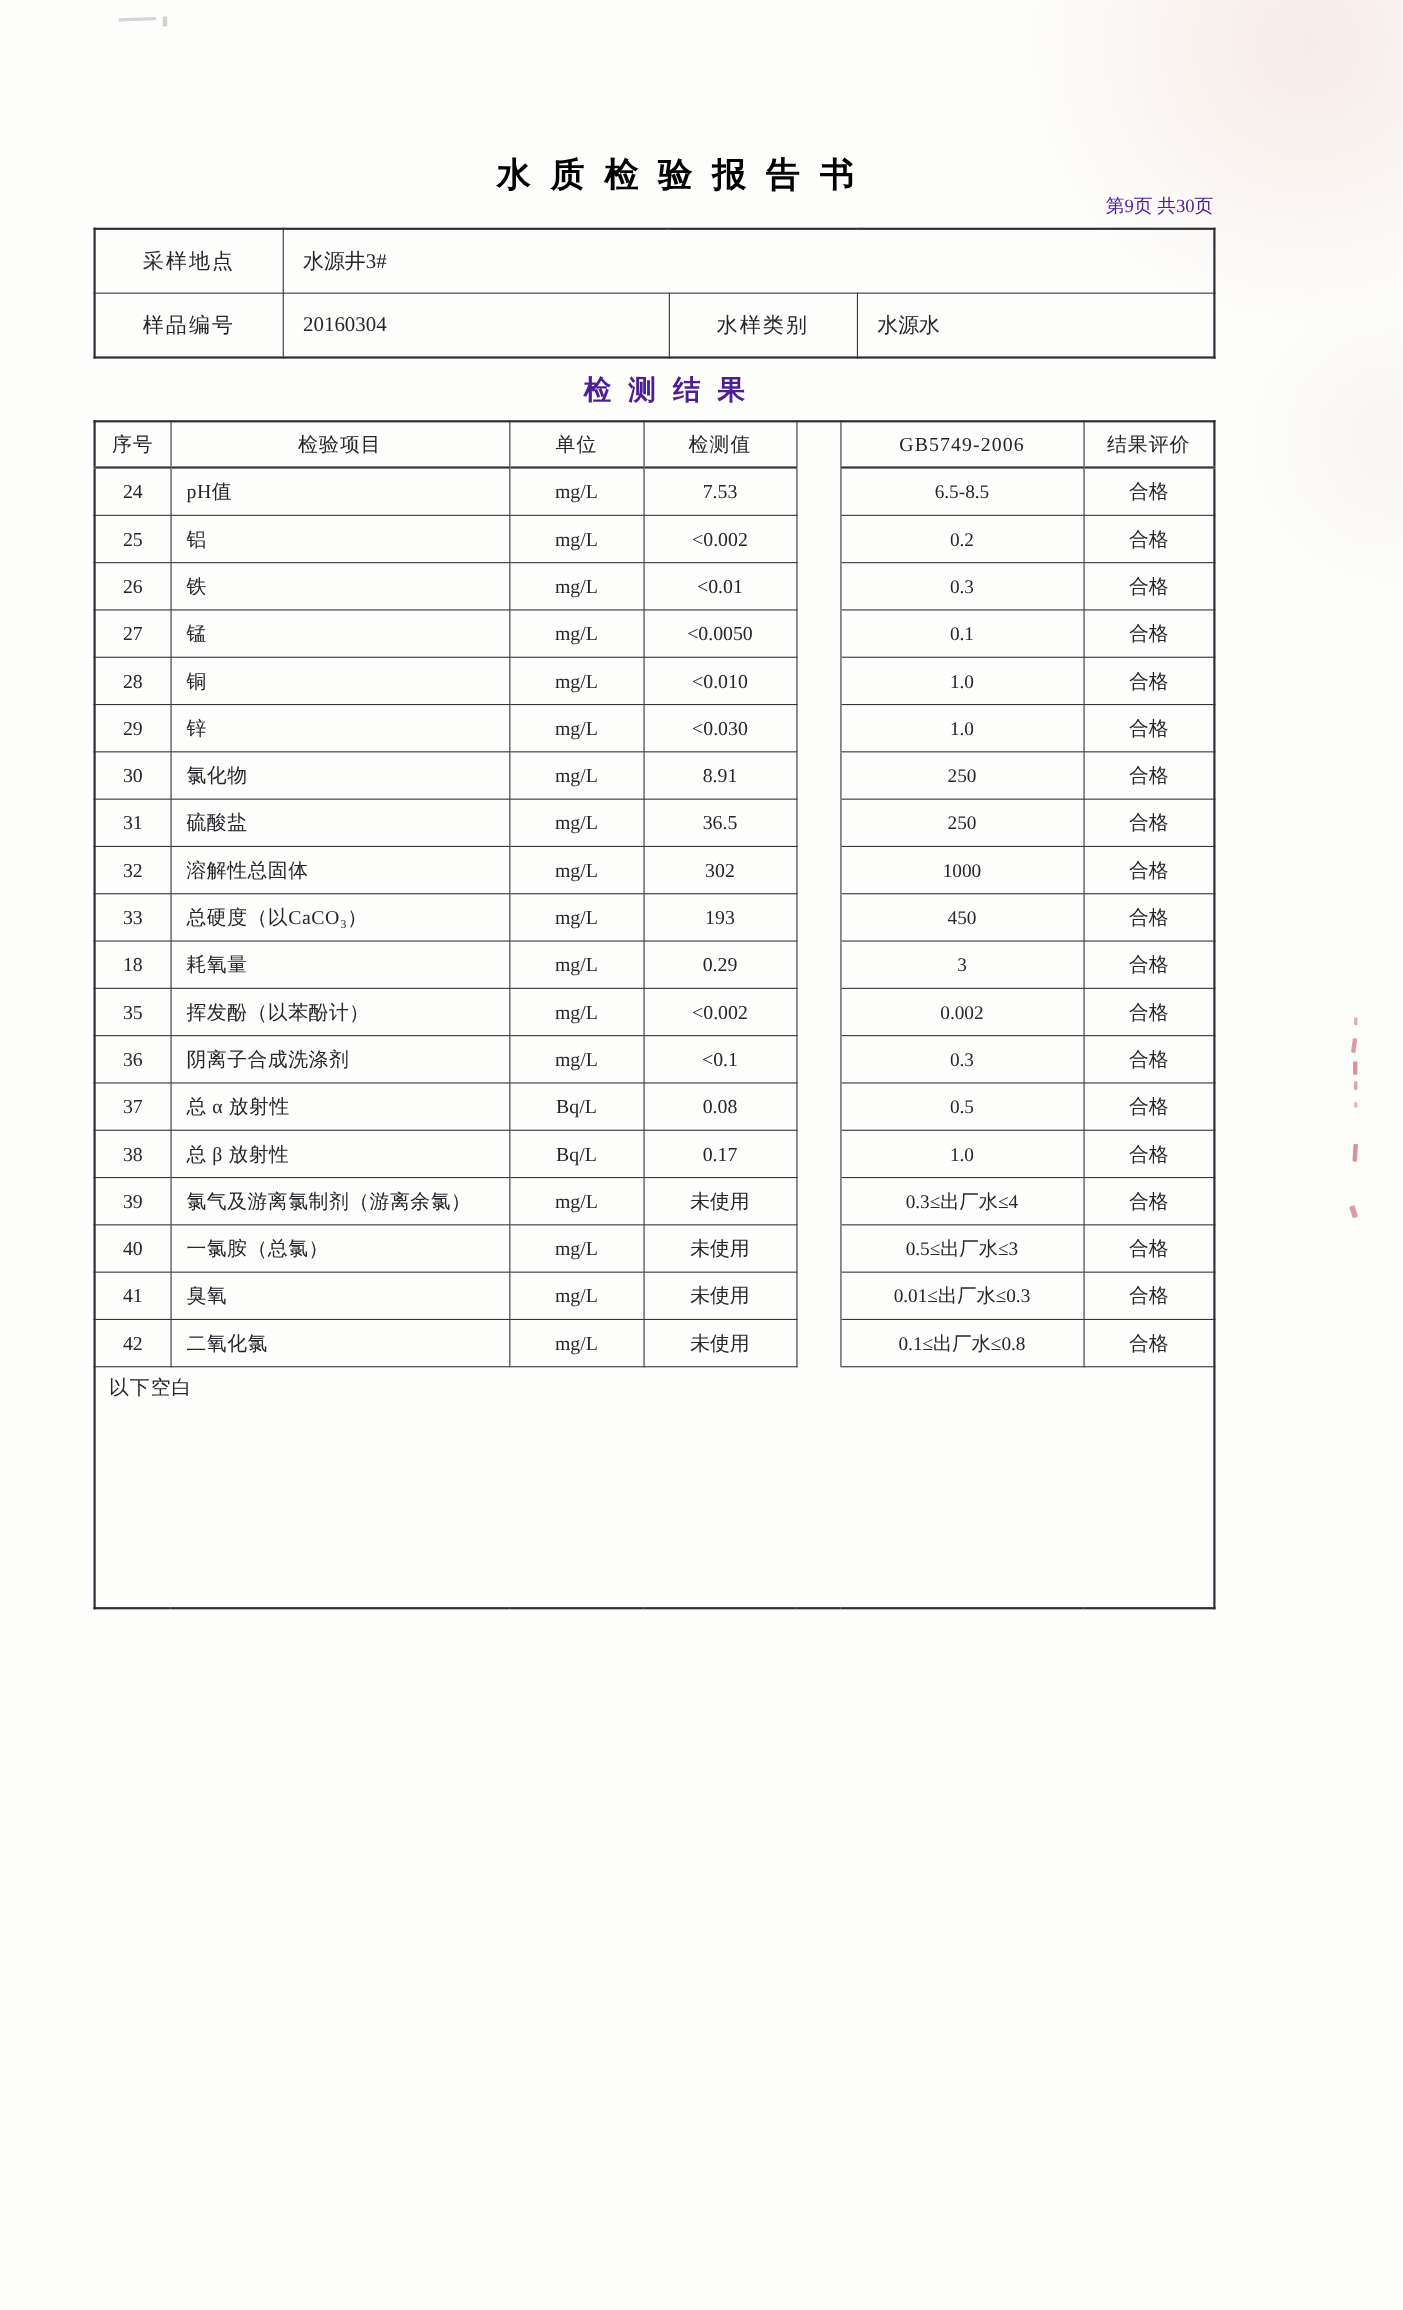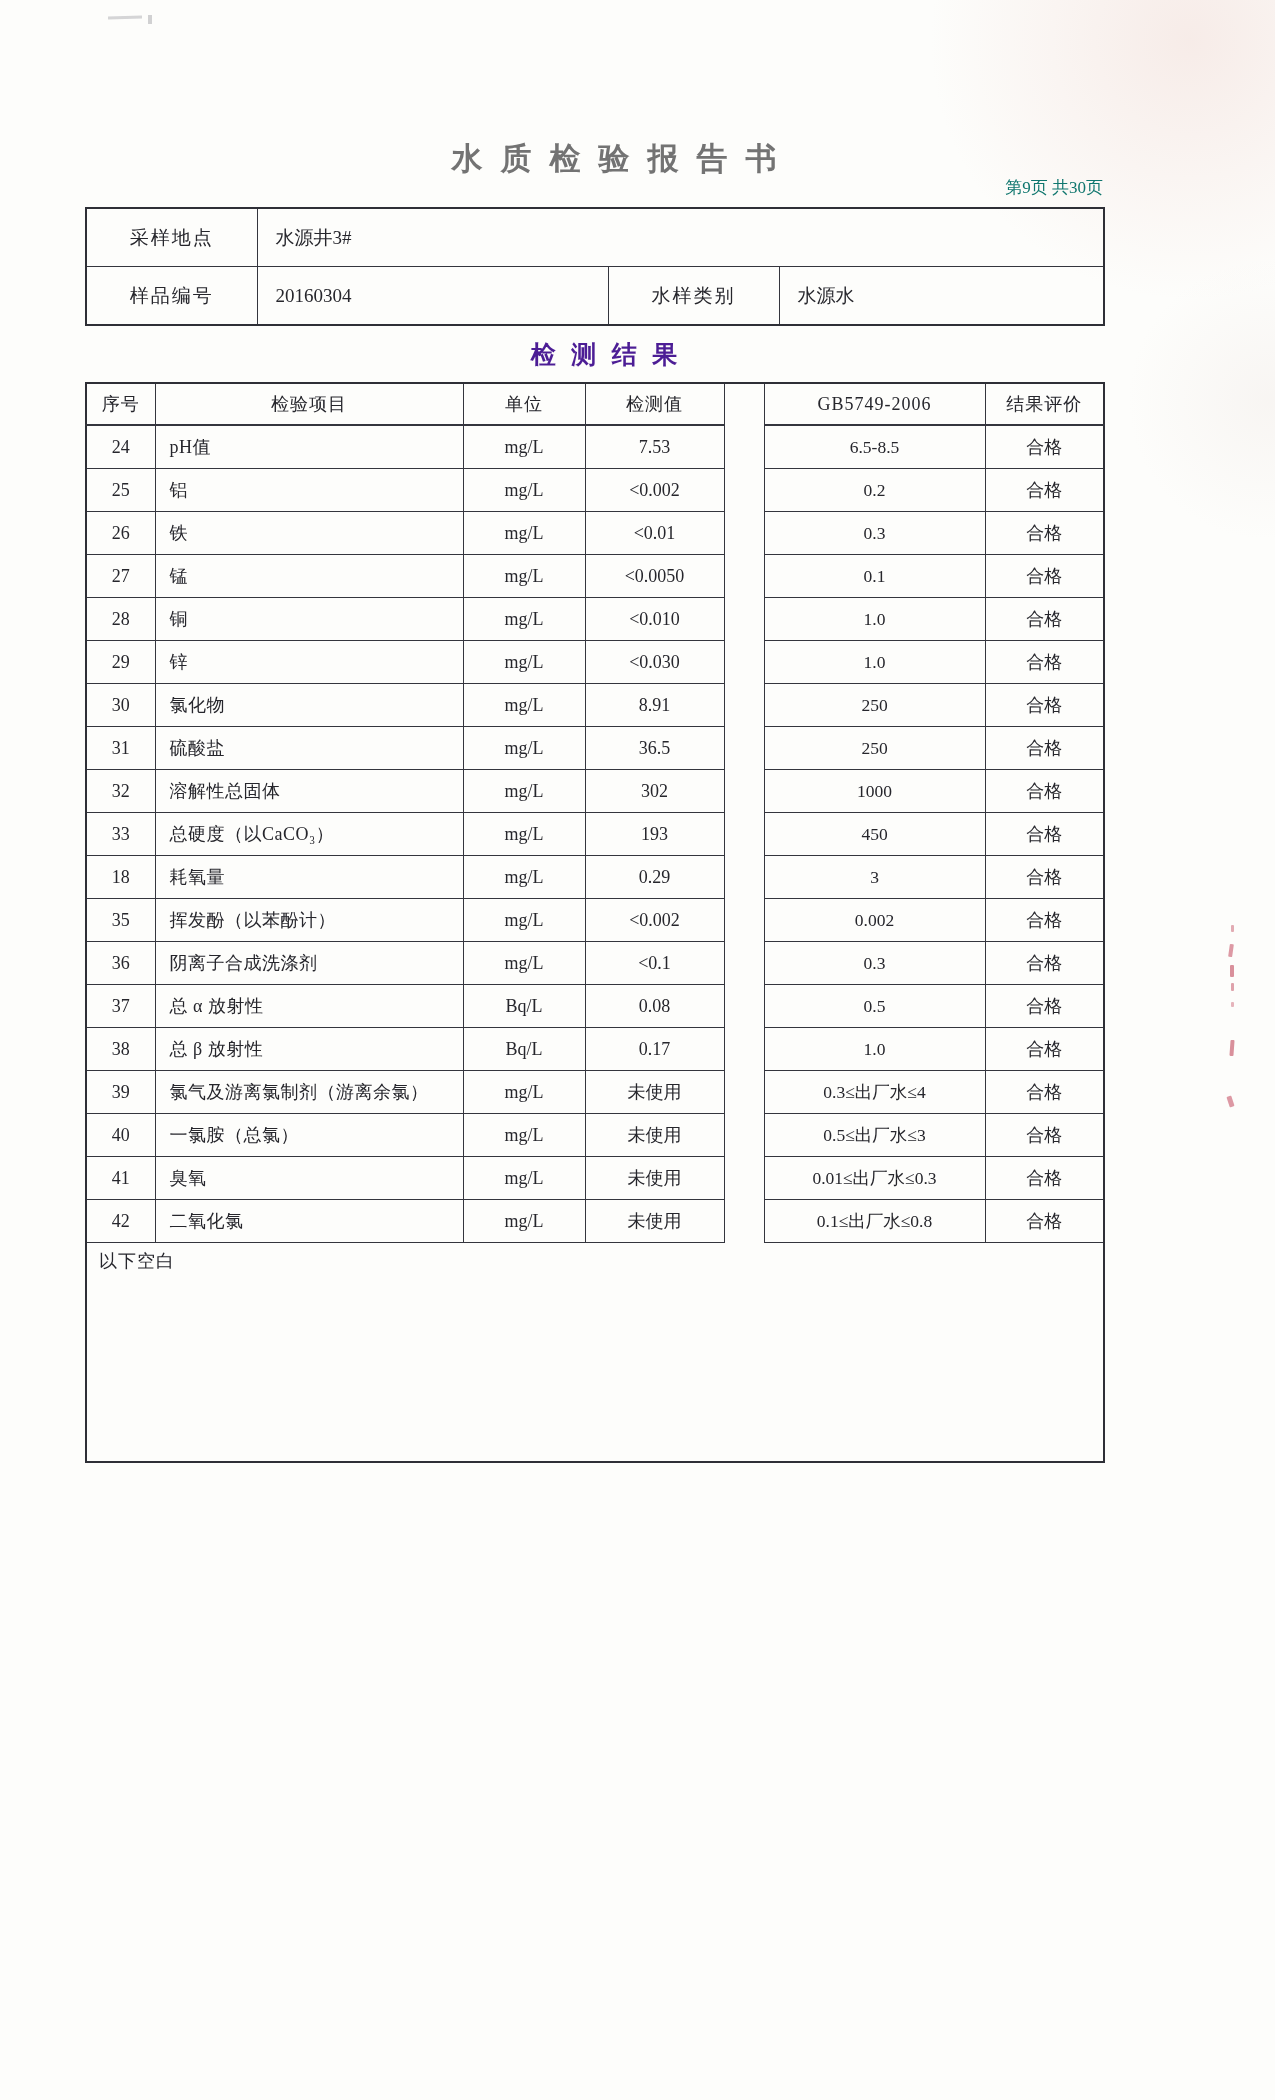--- a/index.html
+++ b/index.html
@@ -16,25 +16,25 @@
       radial-gradient(circle at 1190px 40px, rgba(232,196,188,0.30), rgba(232,196,188,0) 260px),
       radial-gradient(circle at 1268px 400px, rgba(225,210,205,0.18), rgba(225,210,205,0) 140px);
     pointer-events:none;
   }
   .smudge-a{position:absolute;left:108px;top:16px;width:34px;height:3px;background:#8a8a92;opacity:.35;transform:rotate(-2deg);}
   .smudge-b{position:absolute;left:148px;top:15px;width:4px;height:9px;background:#7d7d88;opacity:.35;}
 
   .page-title{
     position:absolute;left:85px;top:138px;width:1058px;
     text-align:center;font-size:31px;font-weight:bold;
-    letter-spacing:0.58em;text-indent:0.58em;color:#737373;
+    letter-spacing:0.58em;text-indent:0.58em;color:#000000;
   }
   .page-label{
     position:absolute;left:85px;top:176px;width:1018px;
-    text-align:right;font-size:17px;color:#0f766e;
+    text-align:right;font-size:17px;color:#4c1d95;
   }
 
   table{border-collapse:collapse;table-layout:fixed;}
   td{overflow:hidden;}
 
   
   .info-table{
     position:absolute;left:85px;top:207px;width:1018px;
     border:2.2px solid #2e2f36;
   }

